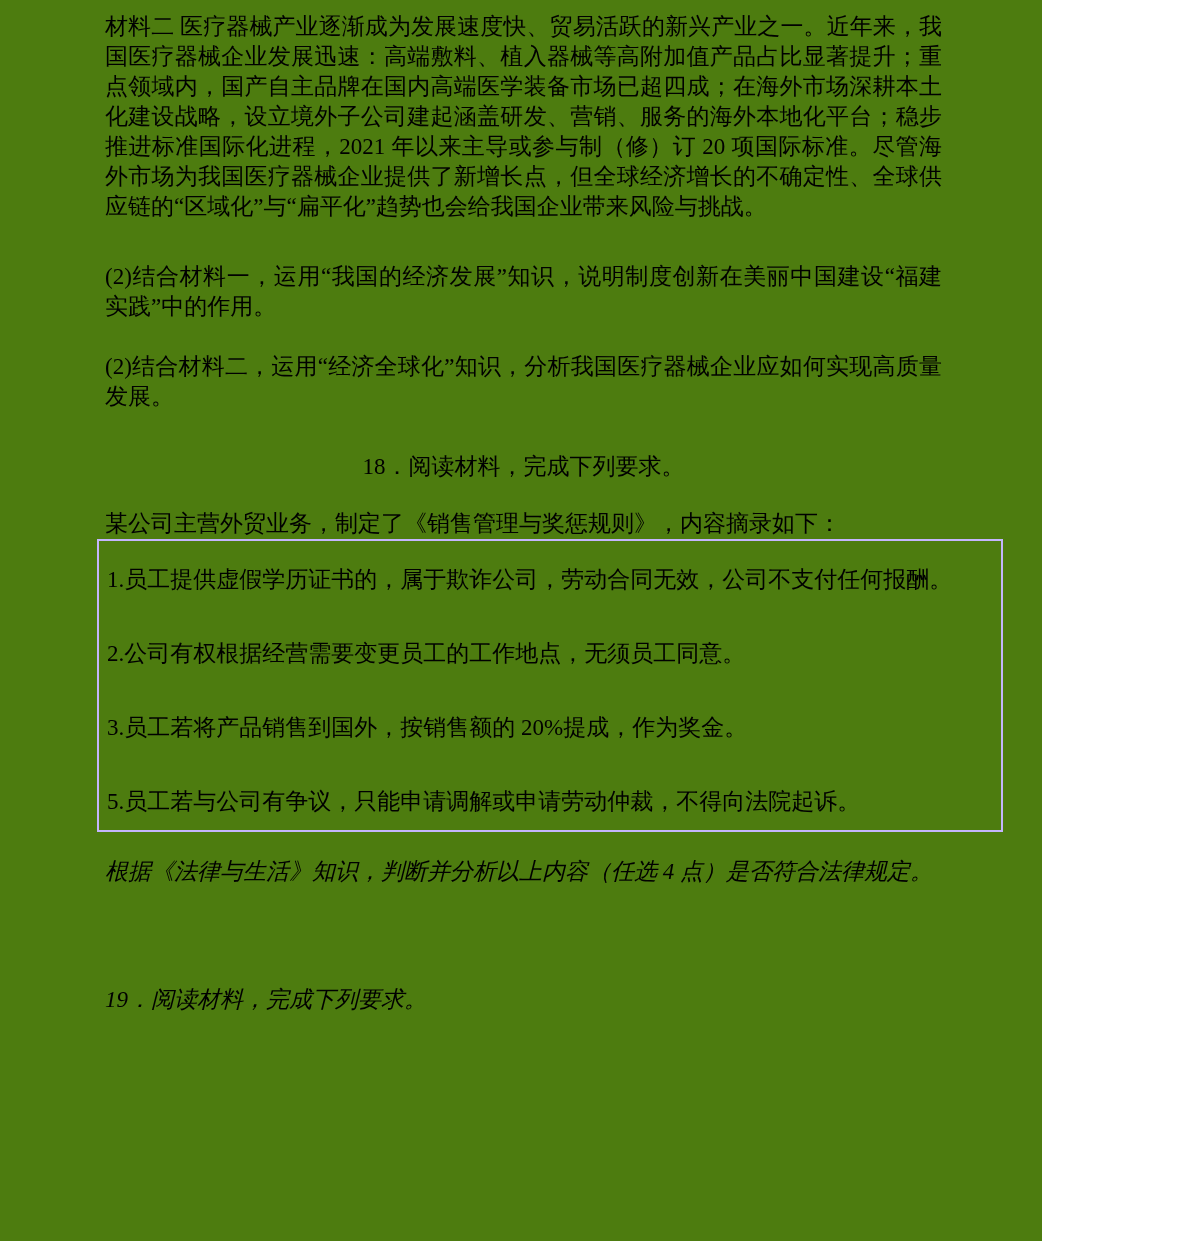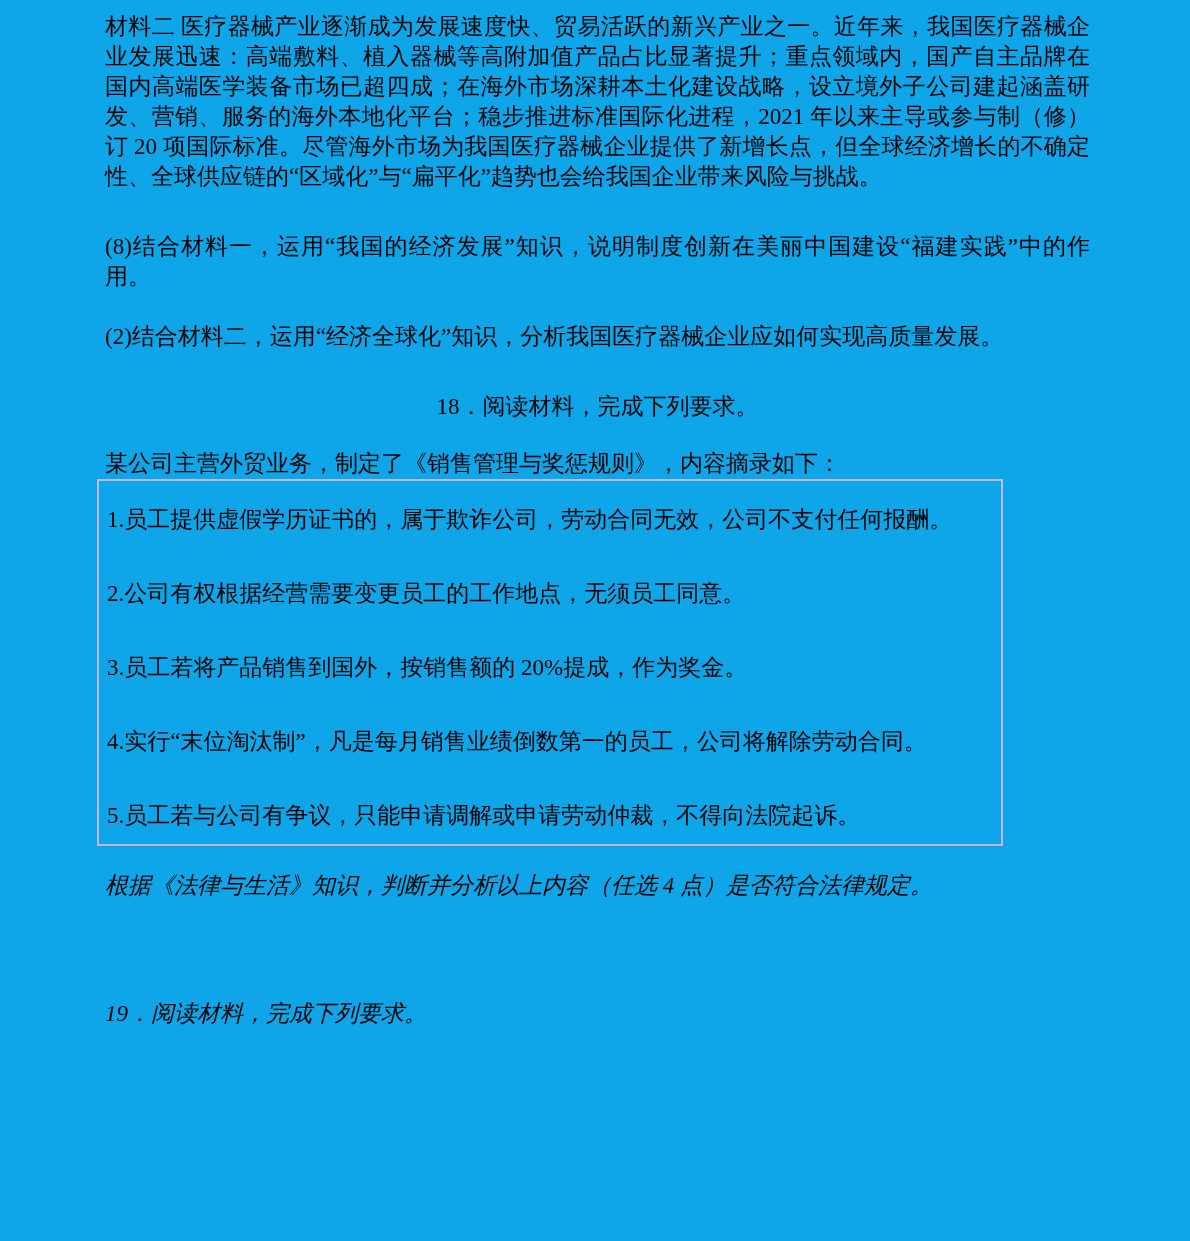--- a/index.html
+++ b/index.html
@@ -2,23 +2,23 @@
 <html lang="zh"><head>
 <meta charset="utf-8">
 <style>
   html, body {
     margin: 0;
     padding: 0;
     background: #ffffff;
   }
   .page {
     position: relative;
-    width: 1190px;
+    width: 1042px;
     height: 1241px;
-    background: #0ea5e9;
+    background: #4d7c0f;
     color: #000000;
     font-family: "Liberation Serif", "DejaVu Serif", serif;
     overflow: hidden;
   }
   .content {
     box-sizing: border-box;
     padding: 12px 100px 0 105px;
     font-size: 23px;
     line-height: 30px;
     text-align: justify;
@@ -46,33 +46,32 @@
   p.q19-material      { margin-top: 30px; }
 </style>
 </head>
 <body>
 
 <div class="page">
   <div class="content">
 
     <p class="material-two">材料二 医疗器械产业逐渐成为发展速度快、贸易活跃的新兴产业之一。近年来，我国医疗器械企业发展迅速：高端敷料、植入器械等高附加值产品占比显著提升；重点领域内，国产自主品牌在国内高端医学装备市场已超四成；在海外市场深耕本土化建设战略，设立境外子公司建起涵盖研发、营销、服务的海外本地化平台；稳步推进标准国际化进程，2021 年以来主导或参与制（修）订 20 项国际标准。尽管海外市场为我国医疗器械企业提供了新增长点，但全球经济增长的不确定性、全球供应链的“区域化”与“扁平化”趋势也会给我国企业带来风险与挑战。</p>
 
-    <p class="q17-part1">(8)结合材料一，运用“我国的经济发展”知识，说明制度创新在美丽中国建设“福建实践”中的作用。</p>
+    <p class="q17-part1">(2)结合材料一，运用“我国的经济发展”知识，说明制度创新在美丽中国建设“福建实践”中的作用。</p>
 
     <p class="q17-part2">(2)结合材料二，运用“经济全球化”知识，分析我国医疗器械企业应如何实现高质量发展。</p>
 
     <p class="q18-heading">18．阅读材料，完成下列要求。</p>
 
     <p class="q18-intro">某公司主营外贸业务，制定了《销售管理与奖惩规则》，内容摘录如下：</p>
 
     <div class="rules-box">
       <p class="rule-item">1.员工提供虚假学历证书的，属于欺诈公司，劳动合同无效，公司不支付任何报酬。</p>
       <p class="rule-item">2.公司有权根据经营需要变更员工的工作地点，无须员工同意。</p>
       <p class="rule-item">3.员工若将产品销售到国外，按销售额的 20%提成，作为奖金。</p>
-      <p class="rule-item">4.实行“末位淘汰制”，凡是每月销售业绩倒数第一的员工，公司将解除劳动合同。</p>
       <p class="rule-item">5.员工若与公司有争议，只能申请调解或申请劳动仲裁，不得向法院起诉。</p>
     </div>
 
     <p class="q18-task">根据《法律与生活》知识，判断并分析以上内容（任选 4 点）是否符合法律规定。</p>
 
     <p class="q19-heading">19．阅读材料，完成下列要求。</p>
 
 
   </div>
 </div>

